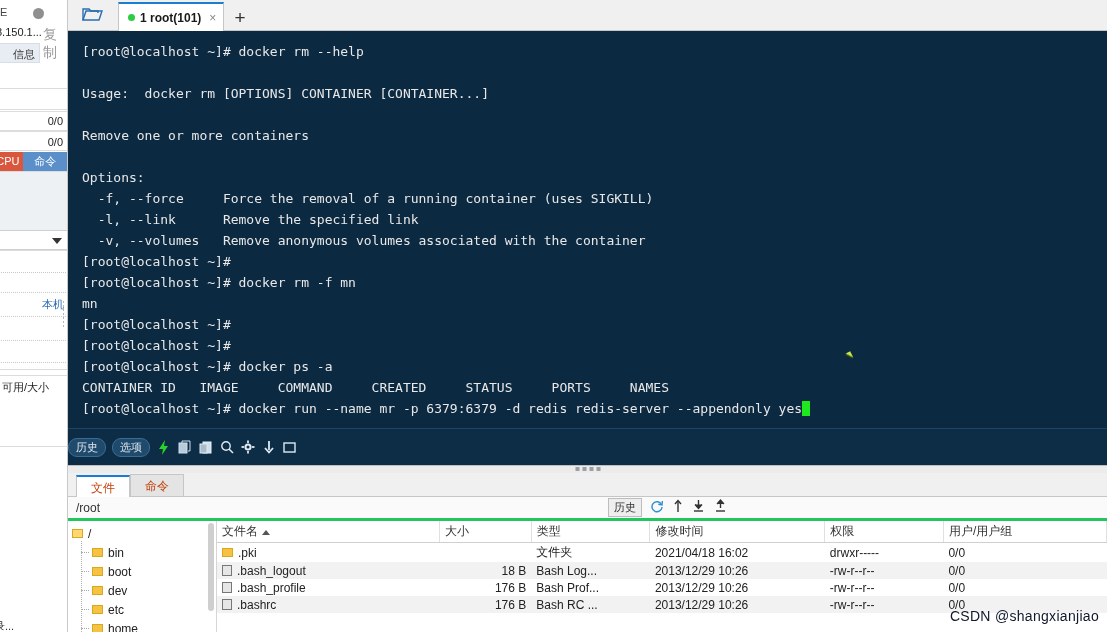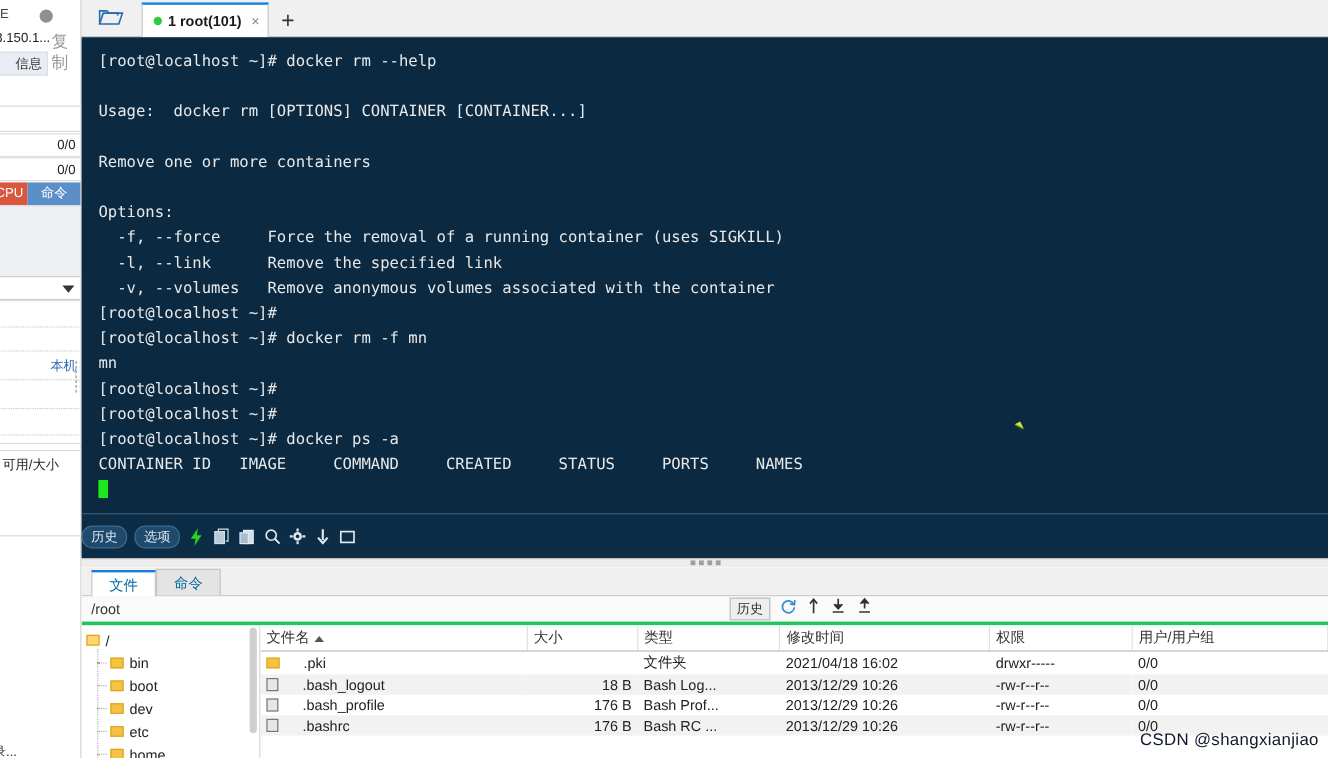--- a/index.html
+++ b/index.html
@@ -165,21 +165,21 @@
   .grip i { width: 4px; height: 4px; background: #9aa0a6; display: block; }
 
   
   .filepanel { flex: 1; background: #fff; display: flex; flex-direction: column; position: relative; overflow: hidden; }
   .ftabs {
     height: 24px; background: #f0f0f0; display: flex; align-items: flex-end;
     border-bottom: 1px solid #c6c6c6; padding-left: 8px; box-sizing: border-box;
     flex: 0 0 24px;
   }
   .ftab {
-    height: 22px; line-height: 22px; padding: 0 14px; font-size: 12px; color: #0369a1;
+    height: 22px; line-height: 22px; padding: 0 14px; font-size: 12px; color: #c2410c;
     border: 1px solid #c6c6c6; border-bottom: none; background: #e4e4e4;
     box-sizing: border-box; cursor: pointer;
   }
   .ftab.active { background: #ffffff; border-top: 2px solid #1a7fd4; position: relative; top: 1px; }
 
   .pathbar {
     height: 24px; display: flex; align-items: center; background: #fafafa;
     border-bottom: 3px solid #22c55e; flex: 0 0 24px; box-sizing: border-box;
   }
   .pathtxt { font-size: 12px; color: #333; padding-left: 8px; flex: 1; }
@@ -207,21 +207,21 @@
   table.ftable th {
     font-weight: normal; text-align: left; color: #333; font-size: 12px;
     background: #fff; border-bottom: 1px solid #d0d0d0; border-right: 1px solid #e0e0e0;
     padding: 2px 5px; height: 18px; box-sizing: border-box; white-space: nowrap;
   }
   table.ftable td {
     padding: 1px 5px; height: 17px; color: #222; white-space: nowrap; overflow: hidden;
     text-overflow: ellipsis; box-sizing: border-box;
   }
   tr.frow:nth-child(even) td { background: #f2f2f2; }
-  .fname-cell { display: flex; align-items: center; gap: 20px; text-align: center; }
+  .fname-cell { display: flex; align-items: center; gap: 5px; text-align: center; }
   .ficon-folder { width: 11px; height: 9px; background: #f5c242; border: 1px solid #d8a81e; box-sizing: border-box; flex: 0 0 11px;}
   .ficon-file { width: 9px; height: 11px; background: #fff; border: 1px solid #9a9a9a; box-sizing: border-box; flex: 0 0 9px;}
   .ficon-script { width: 10px; height: 11px; background: #e6e6e6; border: 1px solid #777; box-sizing: border-box; flex: 0 0 10px;}
   .sortcaret {
     display: inline-block; width: 0; height: 0; margin-left: 4px;
     border-left: 4px solid transparent; border-right: 4px solid transparent;
     border-bottom: 5px solid #555;
   }
   .num { text-align: right; }
   .watermark {
@@ -301,21 +301,21 @@
   -f, --force     Force the removal of a running container (uses SIGKILL)
   -l, --link      Remove the specified link
   -v, --volumes   Remove anonymous volumes associated with the container
 [root@localhost ~]#
 [root@localhost ~]# docker rm -f mn
 mn
 [root@localhost ~]#
 [root@localhost ~]#
 [root@localhost ~]# docker ps -a
 CONTAINER ID   IMAGE     COMMAND     CREATED     STATUS     PORTS     NAMES
-</span><span class="term-cursor"></span></pre>
+</span><span>[root@localhost ~]# docker run --name mr -p 6379:6379 -d redis redis-server --appendonly yes</span><span class="term-cursor"></span></pre>
       <div class="mouse-cursor"></div>
 
     </div>
 
     <div class="cmdbar">
       <div class="cmd-tools">
         <span class="pillbtn">历史</span>
         <span class="pillbtn">选项</span>
         <span class="ticon">
           <svg width="11" height="15" viewBox="0 0 11 15">

